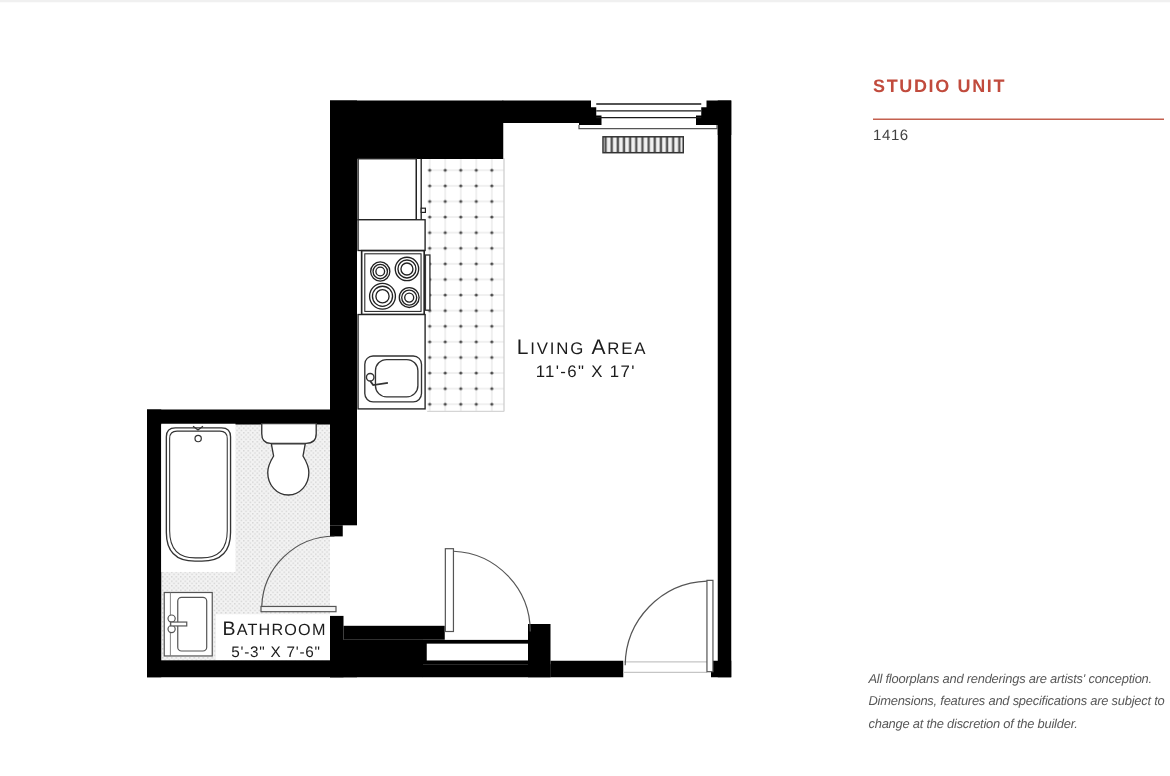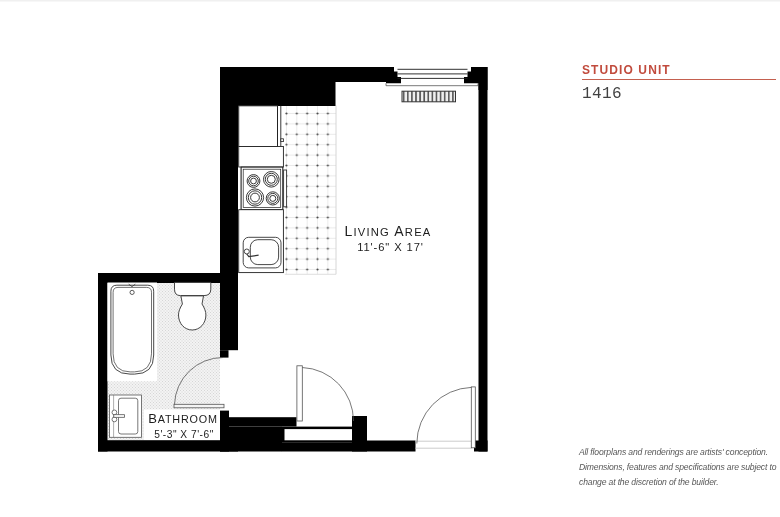--- a/index.html
+++ b/index.html
@@ -1,22 +1,22 @@
 <!DOCTYPE html>
 <html><head>
 <meta charset="utf-8">
 <style>
   html,body{margin:0;padding:0;background:#fff;}
   #page{position:relative;width:780px;height:517px;overflow:hidden;background:#fff;
         font-family:"Liberation Sans",sans-serif;}
   svg{position:absolute;left:0;top:0;}
-  .hdr{position:absolute;left:582px;top:63px;font-size:12px;font-weight:bold;
+  .hdr{position:absolute;left:582px;top:50px;font-size:12px;font-weight:bold;
        letter-spacing:1.1px;color:#c14b3d;}
   .hline{position:absolute;left:582px;top:79px;width:194px;height:1px;background:#c4604f;}
-  .unit{position:absolute;left:582px;top:85px;font-size:16px;color:#414141;letter-spacing:0.4px;font-family:Liberation Mono, monospace;}
+  .unit{position:absolute;left:582px;top:85px;font-size:10px;color:#414141;letter-spacing:0.4px;}
   .disc{position:absolute;left:579px;top:445px;font-size:8.6px;font-style:italic;
         color:#585858;line-height:14.8px;letter-spacing:-0.15px;white-space:nowrap;}
 </style>
 </head>
 <body>
 <div id="page">
 
 <svg width="780" height="517" viewBox="0 0 780 517">
   <defs>
 

